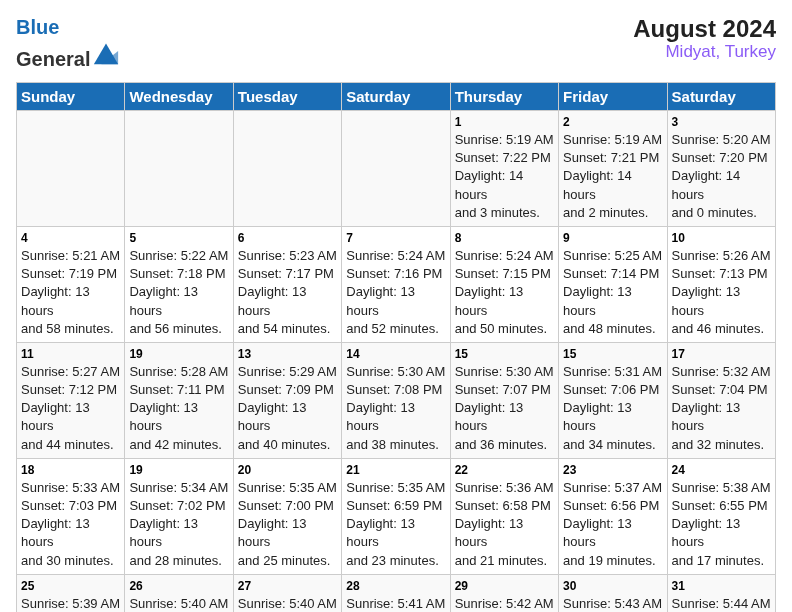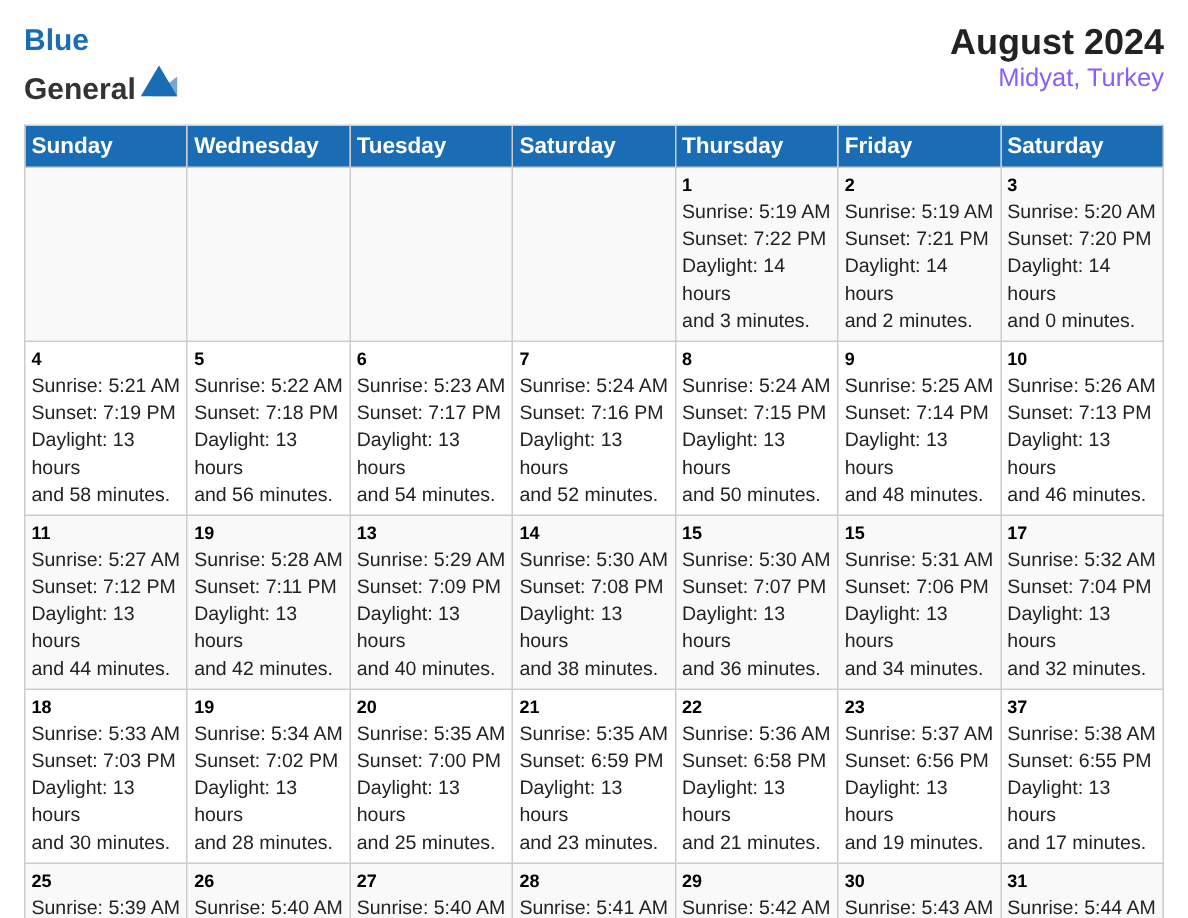--- a/index.html
+++ b/index.html
@@ -218,21 +218,21 @@
         </td>
         <td>
           <div class="day-number">22</div>
           <div class="day-info">Sunrise: 5:36 AM<br>Sunset: 6:58 PM<br>Daylight: 13 hours<br>and 21 minutes.</div>
         </td>
         <td>
           <div class="day-number">23</div>
           <div class="day-info">Sunrise: 5:37 AM<br>Sunset: 6:56 PM<br>Daylight: 13 hours<br>and 19 minutes.</div>
         </td>
         <td>
-          <div class="day-number">37</div>
+          <div class="day-number">24</div>
           <div class="day-info">Sunrise: 5:38 AM<br>Sunset: 6:55 PM<br>Daylight: 13 hours<br>and 17 minutes.</div>
         </td>
       </tr>
       <tr>
         <td>
           <div class="day-number">25</div>
           <div class="day-info">Sunrise: 5:39 AM<br>Sunset: 6:54 PM<br>Daylight: 13 hours<br>and 14 minutes.</div>
         </td>
         <td>
           <div class="day-number">26</div>

